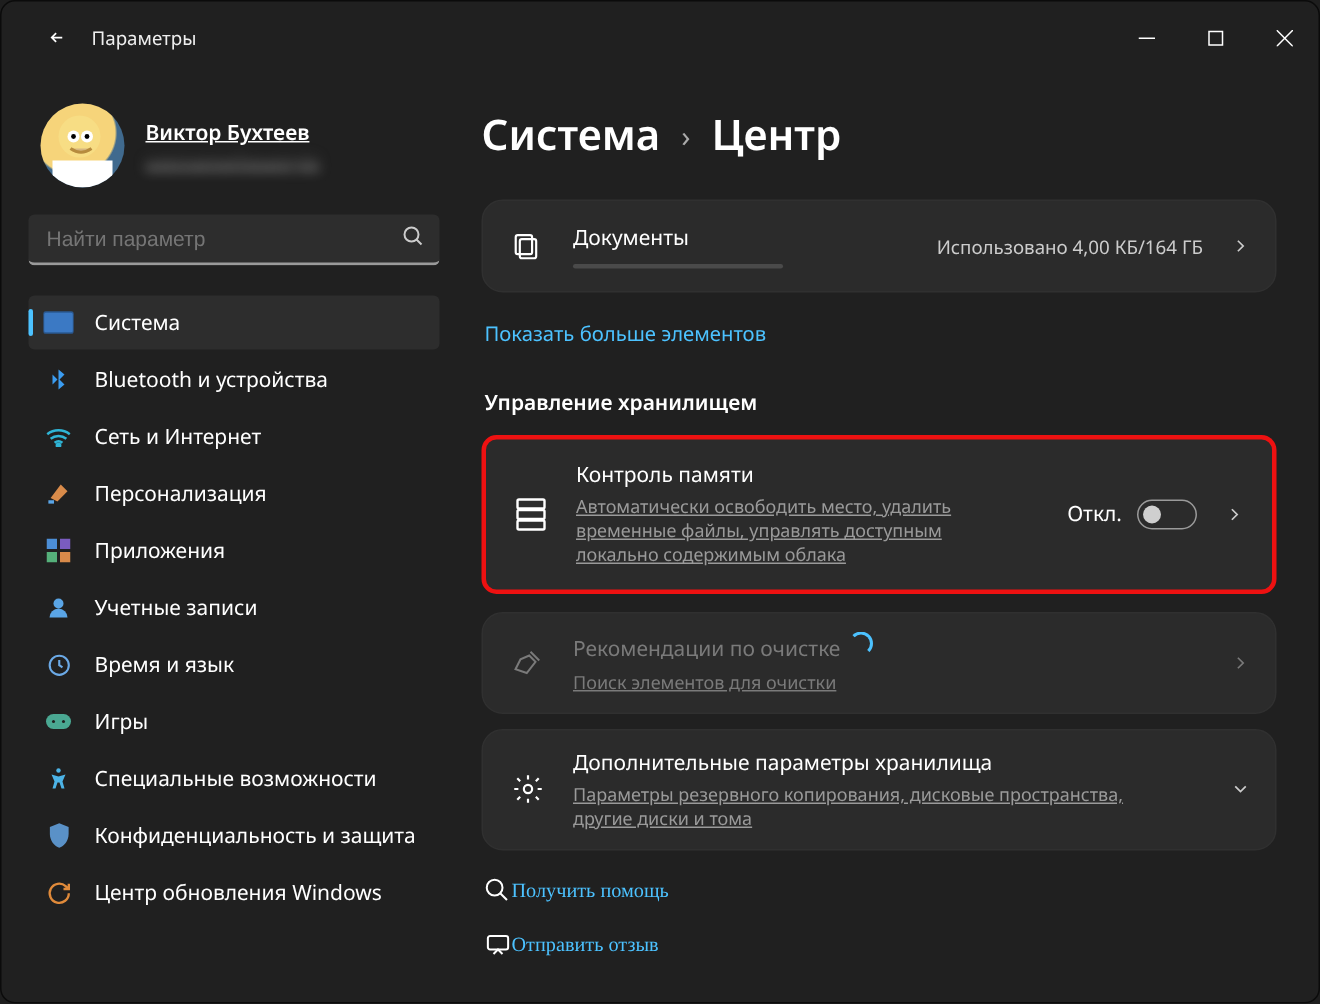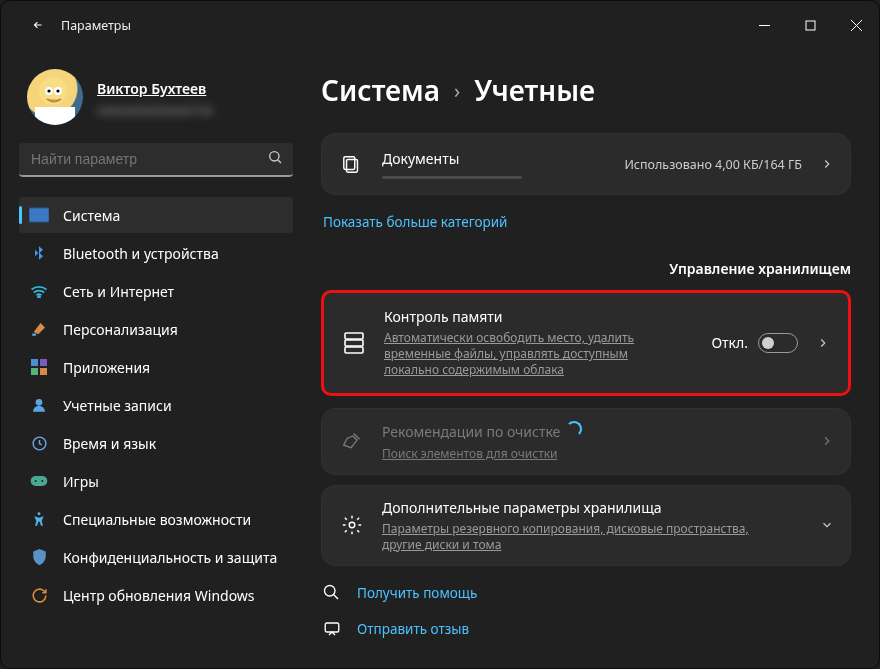--- a/index.html
+++ b/index.html
@@ -123,21 +123,21 @@
   .card .trail { color: #ccc; display:flex; align-items:center; gap:14px;}
   .card .usage { font-size: 12.5px; color: #ccc; white-space:nowrap;}
   .card .progress {
     height: 3px; background: #4a4a4a; border-radius: 2px;
     margin-top: 4px; width: 140px;
   }
   .linkrow {
     font-size: 13.5px; color: #4cc2ff; padding: 14px 2px 20px 2px;
     display: inline-block;
   }
-  .section-head { font-size: 14px; font-weight: 600; margin: 8px 0 12px 2px; text-align: right; }
+  .section-head { font-size: 14px; font-weight: 600; margin: 8px 0 12px 2px; }
 
   .card.highlight {
     border: 3px solid #e11; border-radius: 10px;
     padding: 14px 18px;
     margin-bottom: 12px;
   }
   .card.desc .body-col .sub { max-width: 260px; line-height: 1.35; }
 
   .toggle {
     display: flex; align-items: flex-start; gap: 10px;
@@ -159,23 +159,24 @@
 
   .spinner {
     width: 16px; height: 16px; border: 2px solid transparent;
     border-top-color: #4cc2ff; border-right-color: #4cc2ff;
     border-radius: 50%;
     display:inline-block; margin-left:6px;
   }
 
   .footlinks { margin-top: 12px; display: flex; flex-direction: column; gap: 6px; }
   .footlink {
-    display: flex; align-items: center; gap: 16px;
+    display: flex; align-items: center; 
     font-size: 13.5px; color: #4cc2ff;
     padding: 6px 2px;
+    font-family: Liberation Serif, serif;
   }
   .footlink .icon { width: 18px; height:18px; color:#fff;}
 
   .chev { width:14px; height:14px; }
 </style>
 </head>
 <body>
 
 <div class="window">
 
@@ -345,21 +346,21 @@
             </svg>
         </span>
         <span>Центр обновления Windows</span>
       </div>
     </div>
 
     <div class="main">
       <div class="breadcrumb">
         <span class="link">Система</span>
         <span class="sep">›</span>
-        <span class="current">Учетные</span>
+        <span class="current">Центр</span>
       </div>
 
       <div class="card">
         <span class="leading">
           <svg width="22" height="20" viewBox="0 0 24 22" fill="none" stroke="currentColor" stroke-width="1.6">
               <rect x="6" y="6" width="12" height="14" rx="1.5"></rect>
               <rect x="3" y="3" width="12" height="14" rx="1.5"></rect>
             </svg>
         </span>
         <div class="body-col">
@@ -367,21 +368,21 @@
           <div class="progress"></div>
         </div>
         <span class="usage">Использовано 4,00 КБ/164 ГБ</span>
         <span class="trail">
           <svg class="chev" viewBox="0 0 24 24" fill="none" stroke="currentColor" stroke-width="2">
               <path d="M9 6l6 6-6 6"></path>
             </svg>
         </span>
       </div>
 
-      <a class="linkrow">Показать больше категорий</a>
+      <a class="linkrow">Показать больше элементов</a>
 
       <div class="section-head">Управление хранилищем</div>
 
       <div class="card highlight desc">
         <span class="leading">
           <svg width="20" height="22" viewBox="0 0 20 22" fill="none" stroke="currentColor" stroke-width="1.6">
               <rect x="1" y="1" width="18" height="6" rx="1"></rect>
               <rect x="1" y="8" width="18" height="6" rx="1"></rect>
               <rect x="1" y="15" width="18" height="6" rx="1"></rect>
             </svg>

